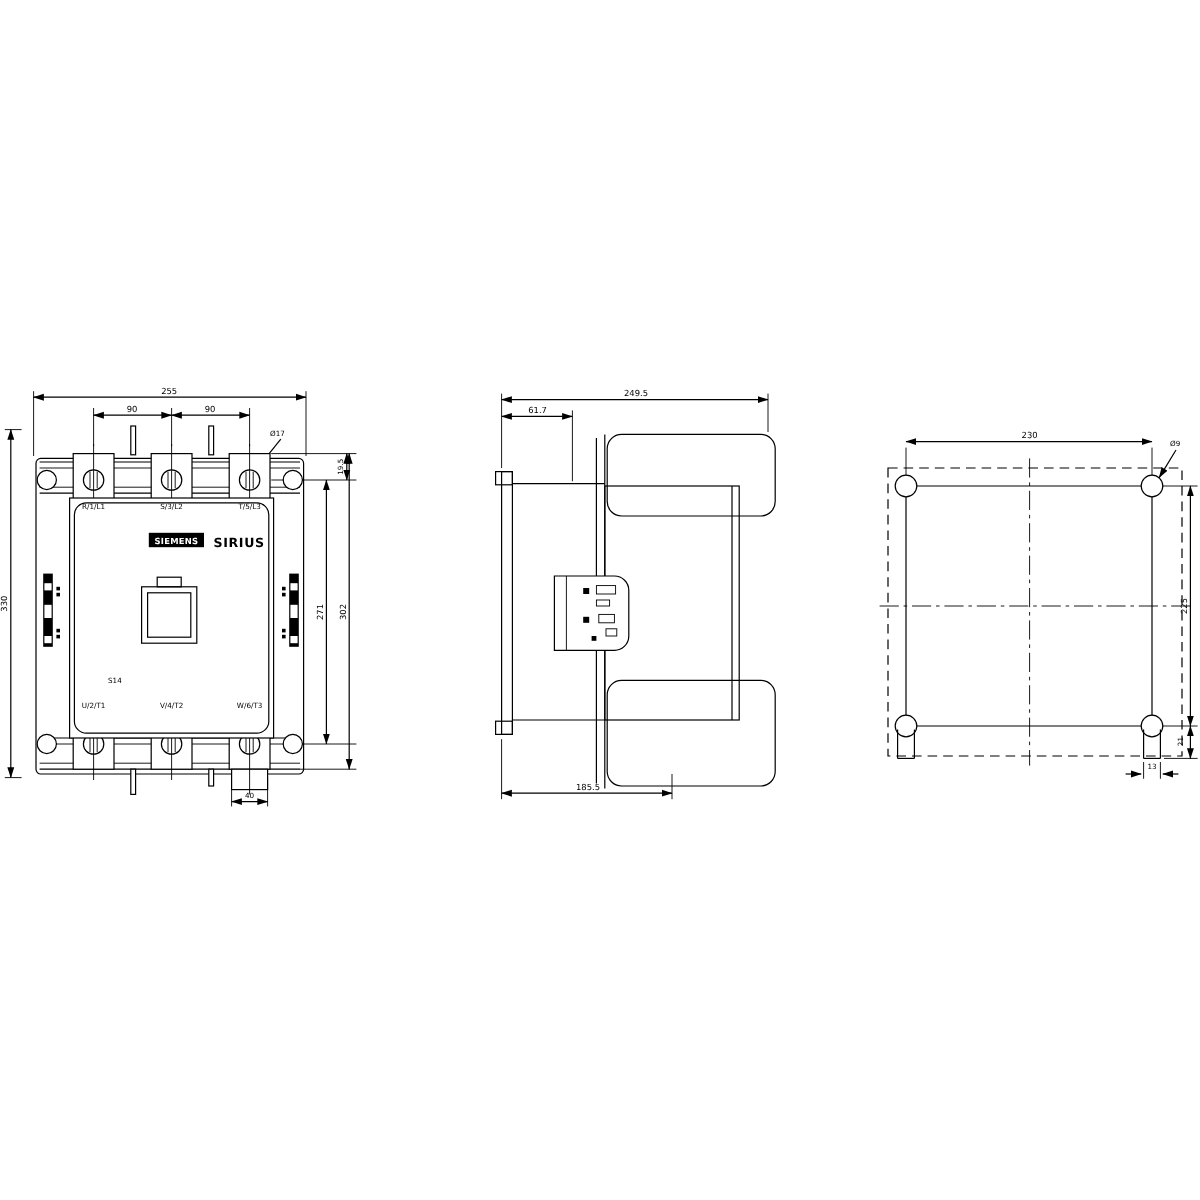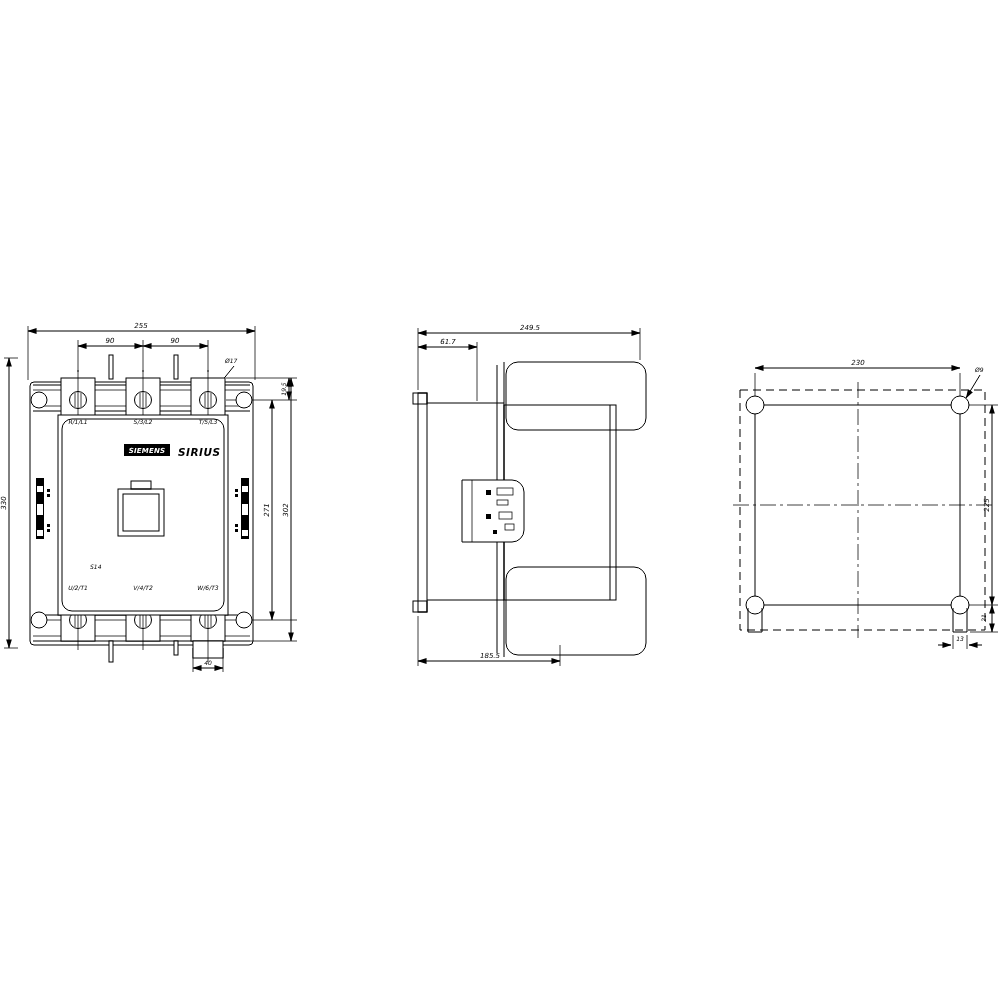--- a/index.html
+++ b/index.html
@@ -1,16 +1,16 @@
 <!DOCTYPE html>
 <html><head>
 <meta charset="utf-8">
 <style>
   html,body{margin:0;padding:0;background:#ffffff;}
-  #canvas{width:1000px;height:1000px;position:relative;background:#ffffff;font-style:italic;}
+  #canvas{width:1000px;height:1000px;position:relative;background:#ffffff;}
   svg{position:absolute;top:0;left:0;}
   .ln{stroke:#000;fill:none;stroke-width:1;}
   .thin{stroke:#000;fill:none;stroke-width:0.75;}
   .wfill{stroke:#000;fill:#ffffff;stroke-width:1;}
   .blk{fill:#000;stroke:none;}
   .wht{fill:#fff;stroke:none;}
   .dash{stroke:#000;fill:none;stroke-width:1;stroke-dasharray:8 5;}
   .cl{stroke:#000;fill:none;stroke-width:0.75;stroke-dasharray:16 4 3 4;}
   .dim{stroke:#000;fill:none;stroke-width:1;marker-start:url(#arr);marker-end:url(#arr);}
   .dime{stroke:#000;fill:none;stroke-width:1;marker-end:url(#arr);}

